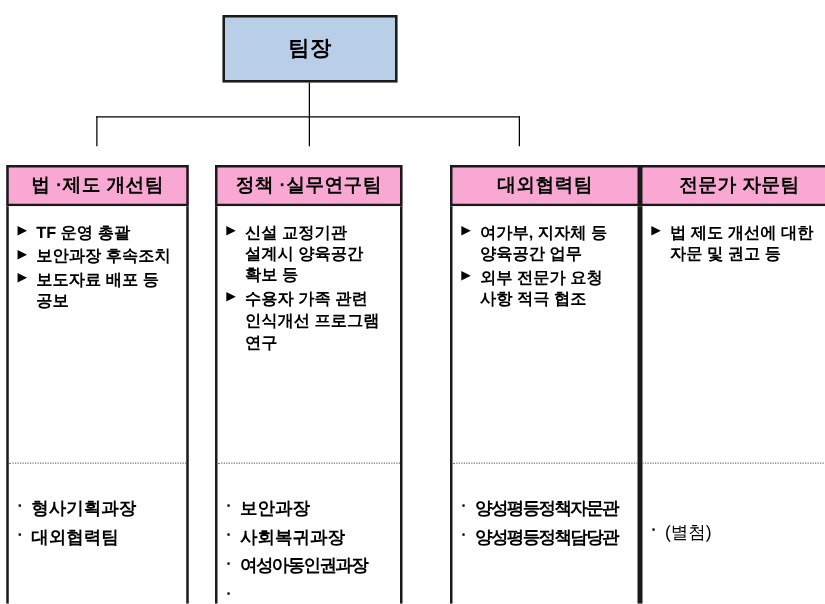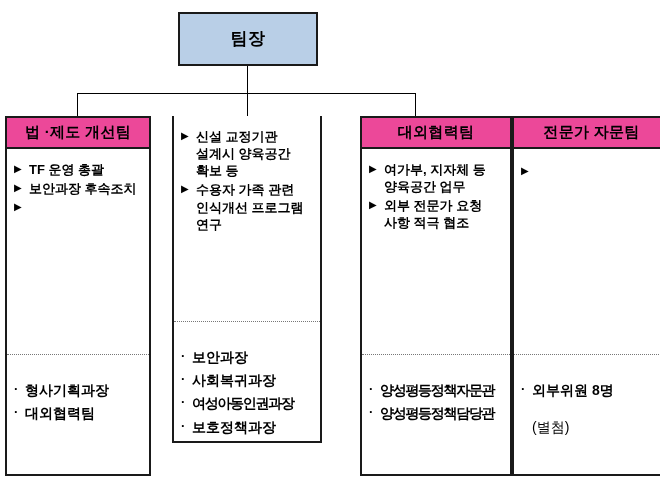--- a/index.html
+++ b/index.html
@@ -56,32 +56,33 @@
   .column {
     position: absolute;
     top: 116px;
   }
   .col-1 { left: 5px;   width: 146px; }
   .col-2 { left: 172px; width: 150px; }
   .col-3 { left: 360px; width: 152px; }
   .col-4 { left: 512px; width: 159px; }
 
   .col-header {
-    background: #ec4899;
+    background: #f9a8d4;
     border: 2px solid #1a1a1a;
     box-sizing: border-box;
     height: 33px;
     display: flex;
     align-items: center;
     justify-content: center;
     font-size: 15px;
     font-weight: bold;
     color: #000000;
     letter-spacing: 0.3px;
     white-space: nowrap;
+    margin-top: 16px;
   }
 
   .col-body {
     border: 2px solid #1a1a1a;
     border-top: none;
     box-sizing: border-box;
     height: 327px;
     background: #ffffff;
     display: flex;
     flex-direction: column;
@@ -167,46 +168,47 @@
   <div class="conn conn-v-c2"></div>
   <div class="conn conn-v-c3"></div>
 
   <div class="column col-1">
     <div class="col-header">법 ·제도 개선팀</div>
     <div class="col-body">
       <div class="section-top">
         <ul class="duty-list">
           <li><span class="bullet">▶</span><span>TF 운영 총괄</span></li>
           <li><span class="bullet">▶</span><span>보안과장 후속조치</span></li>
-          <li><span class="bullet">▶</span></li>
+          <li><span class="bullet">▶</span><span>보도자료 배포 등 공보</span></li>
         </ul>
       </div>
       <div class="section-bottom">
         <ul class="member-list">
           <li><span class="bullet">·</span><span>형사기획과장</span></li>
           <li><span class="bullet">·</span><span>대외협력팀</span></li>
         </ul>
       </div>
     </div>
   </div>
 
   <div class="column col-2">
+    <div class="col-header">정책 ·실무연구팀</div>
     <div class="col-body">
       <div class="section-top">
         <ul class="duty-list">
           <li><span class="bullet">▶</span><span>신설  교정기관 설계시 양육공간 확보 등</span></li>
           <li><span class="bullet">▶</span><span>수용자 가족 관련 인식개선 프로그램 연구</span></li>
         </ul>
       </div>
       <div class="section-bottom">
         <ul class="member-list">
           <li><span class="bullet">·</span><span>보안과장</span></li>
           <li><span class="bullet">·</span><span>사회복귀과장</span></li>
           <li class="condensed"><span class="bullet">·</span><span>여성아동인권과장</span></li>
-          <li><span class="bullet">·</span><span>보호정책과장</span></li>
+          <li><span class="bullet">·</span></li>
         </ul>
       </div>
     </div>
   </div>
 
   <div class="column col-3">
     <div class="col-header">대외협력팀</div>
     <div class="col-body">
       <div class="section-top">
         <ul class="duty-list">
@@ -221,28 +223,27 @@
         </ul>
       </div>
     </div>
   </div>
 
   <div class="column col-4">
     <div class="col-header">전문가 자문팀</div>
     <div class="col-body">
       <div class="section-top">
         <ul class="duty-list">
-          <li><span class="bullet">▶</span></li>
+          <li><span class="bullet">▶</span><span>법 제도 개선에 대한 자문 및 권고 등</span></li>
         </ul>
       </div>
       <div class="section-bottom">
         <ul class="member-list">
           <li>
             <span class="bullet">·</span>
-            <span>외부위원 8명</span>
             <span class="sub-note">(별첨)</span>
           </li>
         </ul>
       </div>
     </div>
   </div>
 
 </div>
 
 </body></html>

